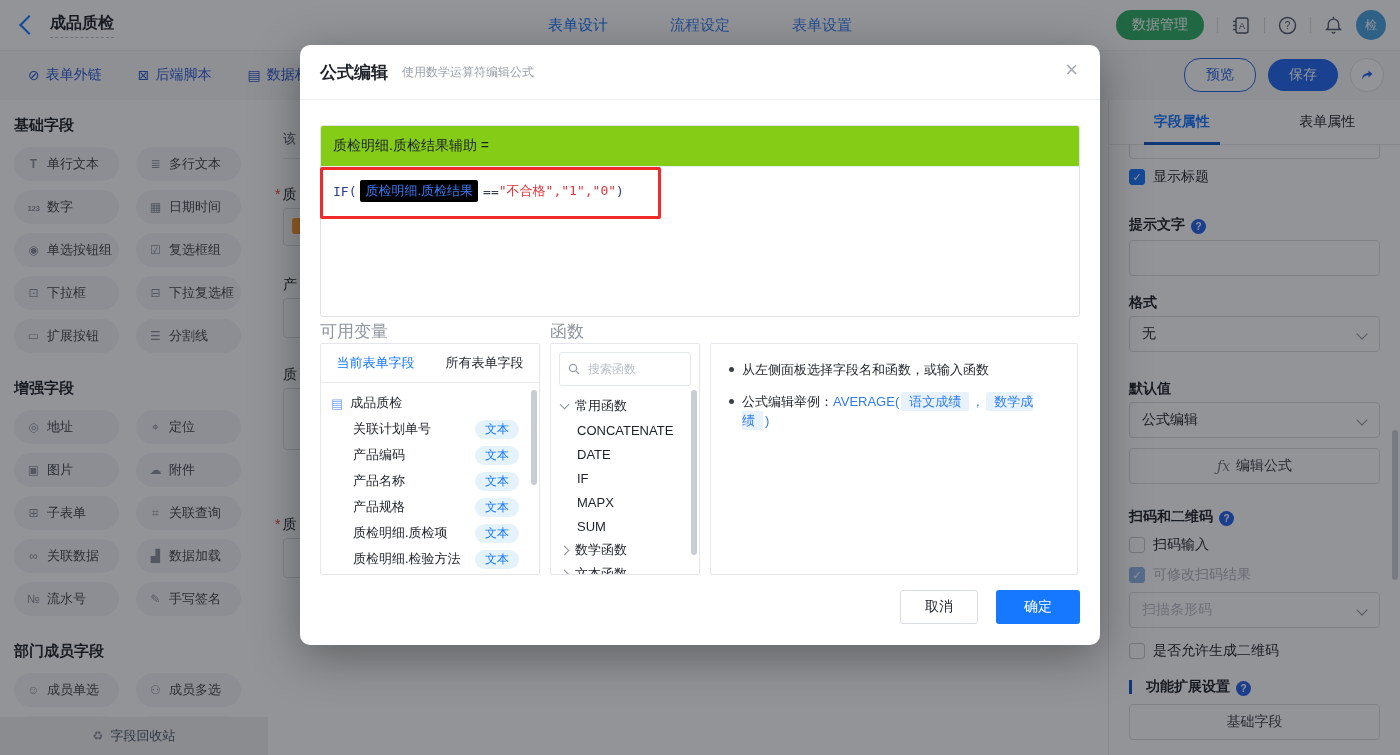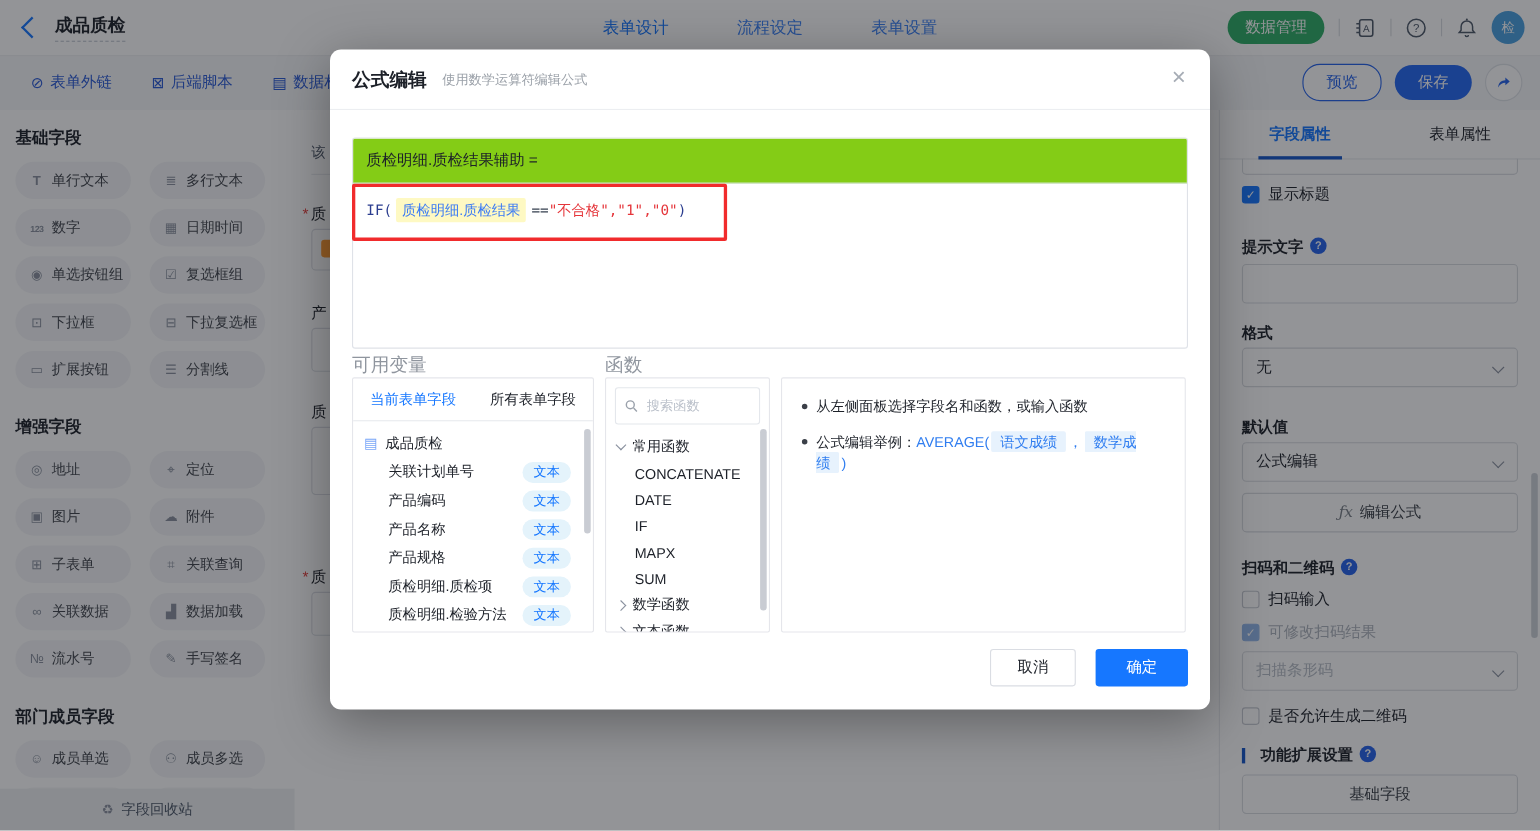--- a/index.html
+++ b/index.html
@@ -72,21 +72,21 @@
   .cv-tag{position:absolute;left:8px;top:9px;width:16px;height:16px;background:#ff9a2e;border-radius:3px;}
 
   
   .rpanel{position:absolute;top:100px;left:1108px;width:292px;bottom:0;background:#fff;border-left:1px solid #e8eaee;box-sizing:border-box;font-size:14px;}
   .rtabs{position:absolute;top:0;left:0;right:0;height:44px;border-bottom:1px solid #e8eaee;display:flex;}
   .rtab{flex:1;display:flex;align-items:center;justify-content:center;cursor:pointer;position:relative;}
   .rtab.active{color:#1677ff;font-weight:600;}
   .rtab.active::after{content:"";position:absolute;bottom:-1px;left:50%;transform:translateX(-50%);width:76px;height:3px;background:#1456c8;}
   .partial-input{position:absolute;top:44px;left:20px;right:20px;height:14px;border:1px solid #d9dce1;border-top:none;border-radius:0 0 4px 4px;}
   .rrow{position:absolute;left:20px;right:20px;display:flex;align-items:center;gap:8px;}
-  .rlabel{font-weight:600;display:flex;align-items:flex-start;gap:6px;}
+  .rlabel{font-weight:600;display:flex;align-items:flex-end;gap:6px;}
   .cb{width:16px;height:16px;border:1px solid #c6cad1;border-radius:3px;background:#fff;box-sizing:border-box;flex:none;cursor:pointer;}
   .cb.checked{background:#1677ff;border-color:#1677ff;position:relative;}
   .cb.checked::before{content:"✓";color:#fff;font-size:11px;position:absolute;left:2.5px;top:0.5px;}
   .cb.checked.disabled{background:#93b7ea;border-color:#93b7ea;}
   .muted{color:#aeb4bd;}
   .rinput{position:absolute;left:20px;right:20px;height:36px;border:1px solid #d9dce1;border-radius:4px;background:#fff;box-sizing:border-box;}
   .rselect{position:absolute;left:20px;right:20px;height:36px;border:1px solid #d9dce1;border-radius:4px;background:#fff;box-sizing:border-box;display:flex;align-items:center;padding:0 12px;cursor:pointer;}
   .rselect.disabled{color:#b7bdc6;cursor:default;}
   .sel-arrow{position:absolute;right:13px;top:13px;width:7px;height:7px;border-right:1.6px solid #8a919f;border-bottom:1.6px solid #8a919f;transform:rotate(45deg);}
   .rbtn{position:absolute;left:20px;right:20px;height:36px;border:1px solid #d9dce1;border-radius:4px;background:#fff;display:flex;align-items:center;justify-content:center;gap:6px;color:#3b4048;cursor:pointer;box-sizing:border-box;}
@@ -104,21 +104,21 @@
   .m-head{position:absolute;top:0;left:0;right:0;height:55px;border-bottom:1px solid #eceef1;display:flex;align-items:center;padding-left:20px;box-sizing:border-box;gap:14px;}
   .m-title{font-size:17px;font-weight:700;}
   .m-sub{font-size:12px;color:#9aa0a8;}
   .close-x{position:absolute;right:22px;top:14px;font-size:22px;color:#a6acb5;cursor:pointer;line-height:1;}
   .close-x::before{content:"×";}
 
   .formula-box{position:absolute;left:20px;right:20px;top:80px;height:190px;border:1px solid #dfe2e8;border-radius:3px;overflow:hidden;}
   .f-target{height:40px;background:#84cc16;display:flex;align-items:center;padding-left:12px;font-size:14px;border-bottom:1px solid #e4ecf4;}
   .f-editor{padding:13px 12px;font-family:"DejaVu Sans Mono",monospace;font-size:13px;display:flex;align-items:center;cursor:text;}
   .f-fn{color:#2b3d8f;}
-  .f-token{background:#fef9c3;color:#3a7af5;padding:2px 5px;border-radius:2px;margin:0 5px 0 4px;font-family:"Liberation Sans","DejaVu Sans",sans-serif;}
+  .f-token{background:#000000;color:#3a7af5;padding:2px 5px;border-radius:2px;margin:0 5px 0 4px;font-family:"Liberation Sans","DejaVu Sans",sans-serif;}
   .f-op{color:#374151;}
   .f-str{color:#e5353a;}
   .red-annot{position:absolute;left:20px;top:122px;width:335px;height:46px;border:3px solid #f12b2c;border-radius:2px;z-index:3;pointer-events:none;}
 
   .m-sec-label{position:absolute;top:275px;font-size:17px;color:#8f959e;}
   .m-panel{position:absolute;top:298px;height:232px;border:1px solid #e5e6eb;border-radius:2px;box-sizing:border-box;overflow:hidden;background:#fff;}
   .vars-panel{left:20px;width:220px;}
   .funcs-panel{left:250px;width:150px;}
   .help-panel{left:410px;width:368px;}
 

